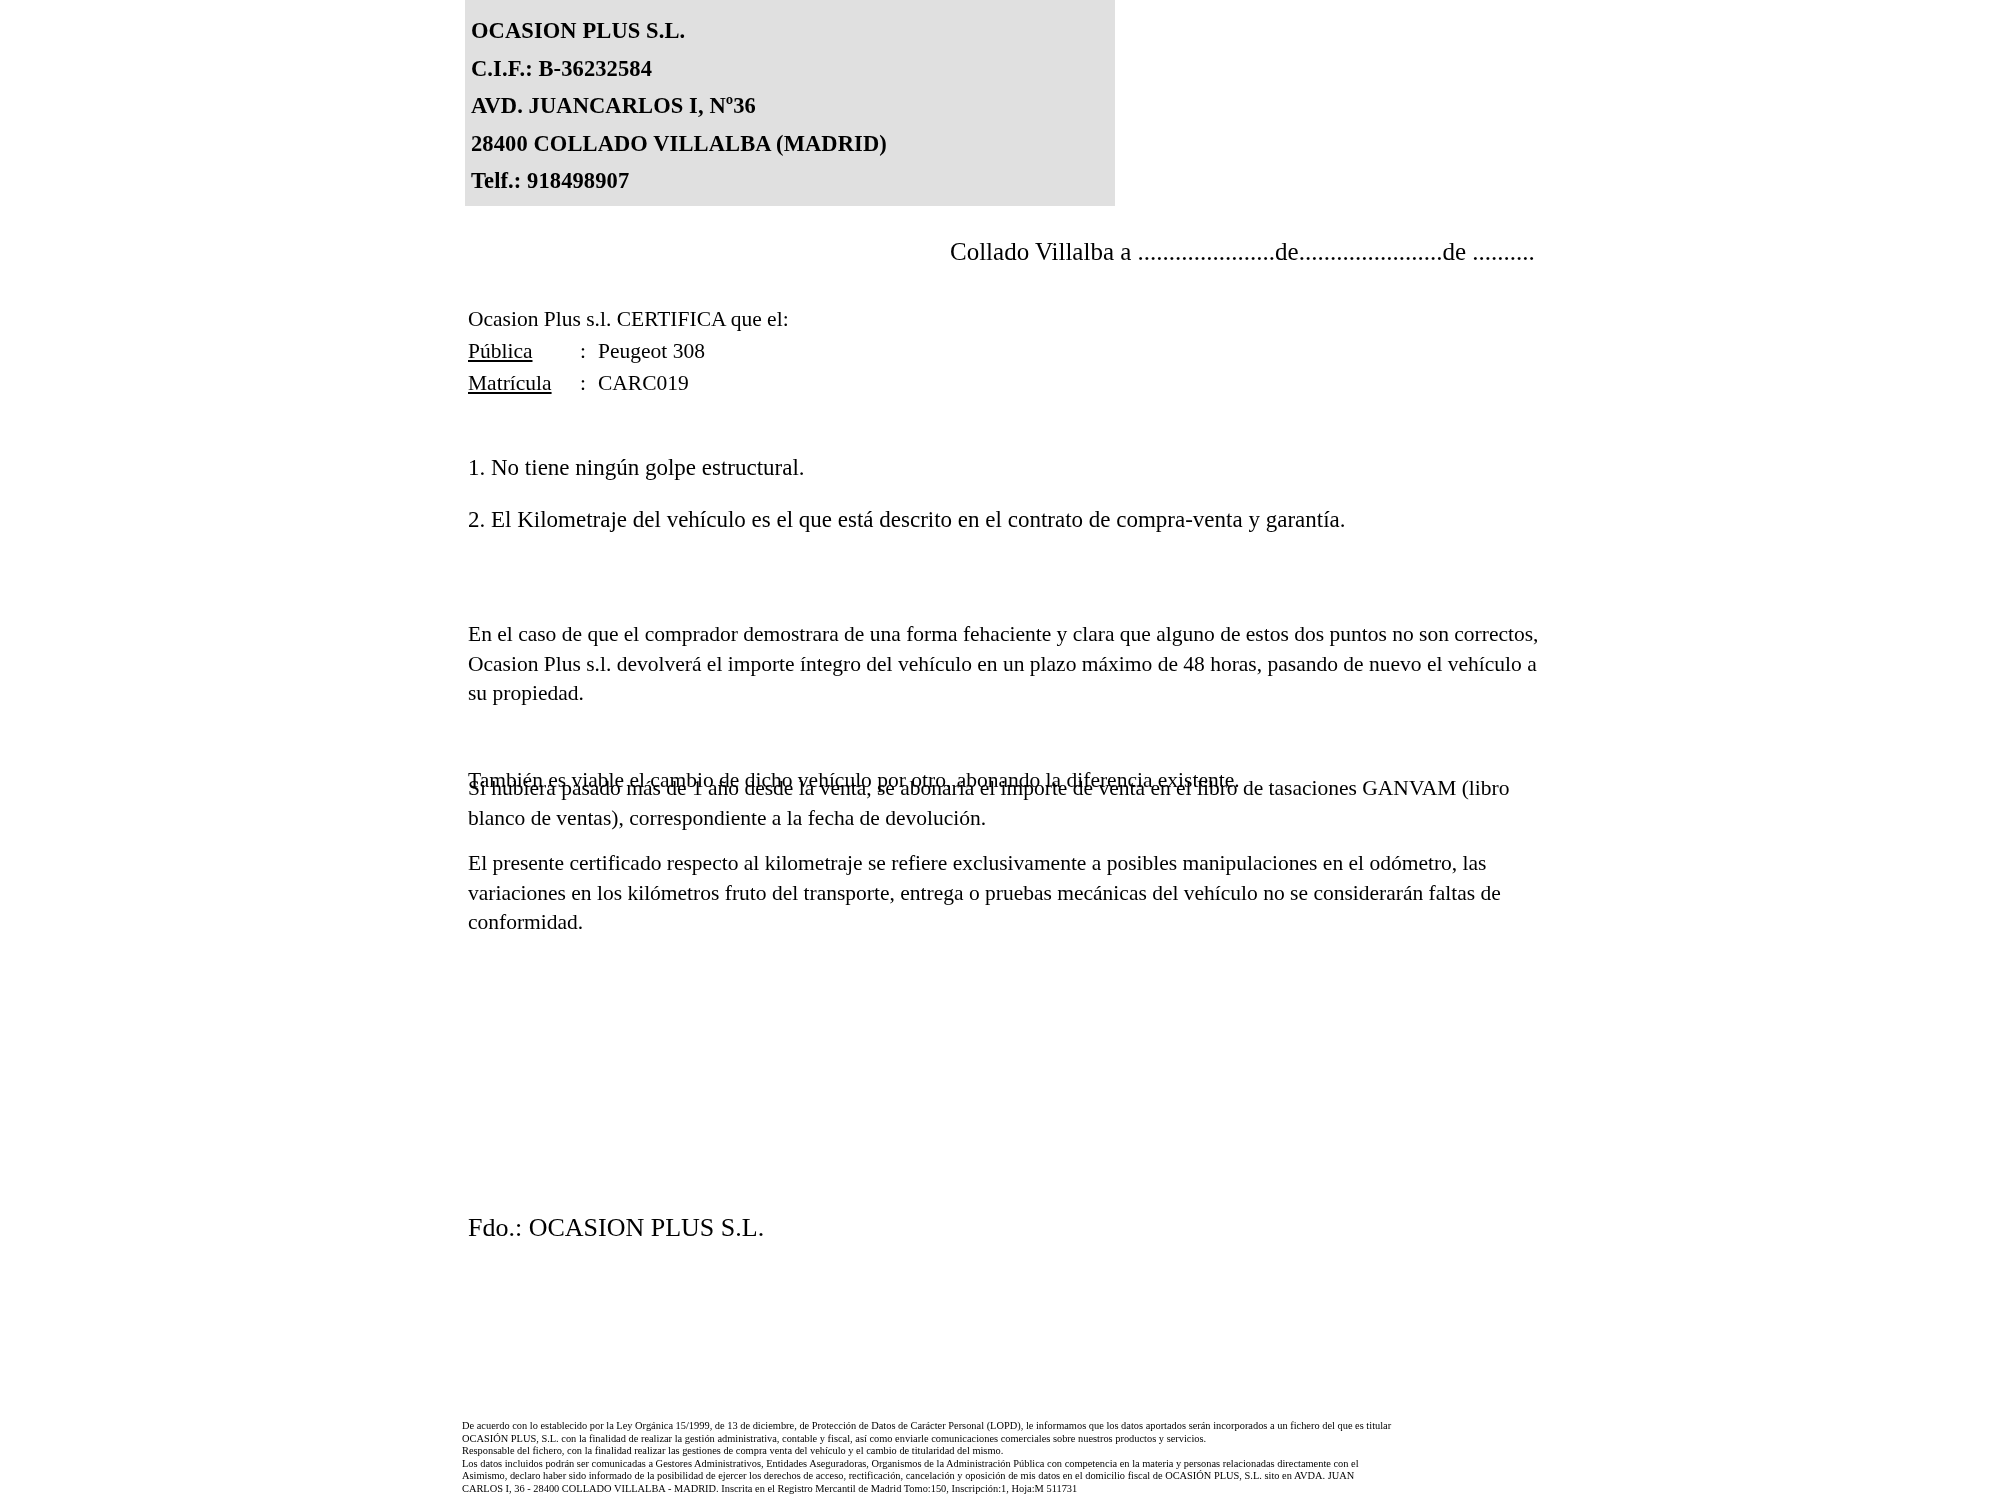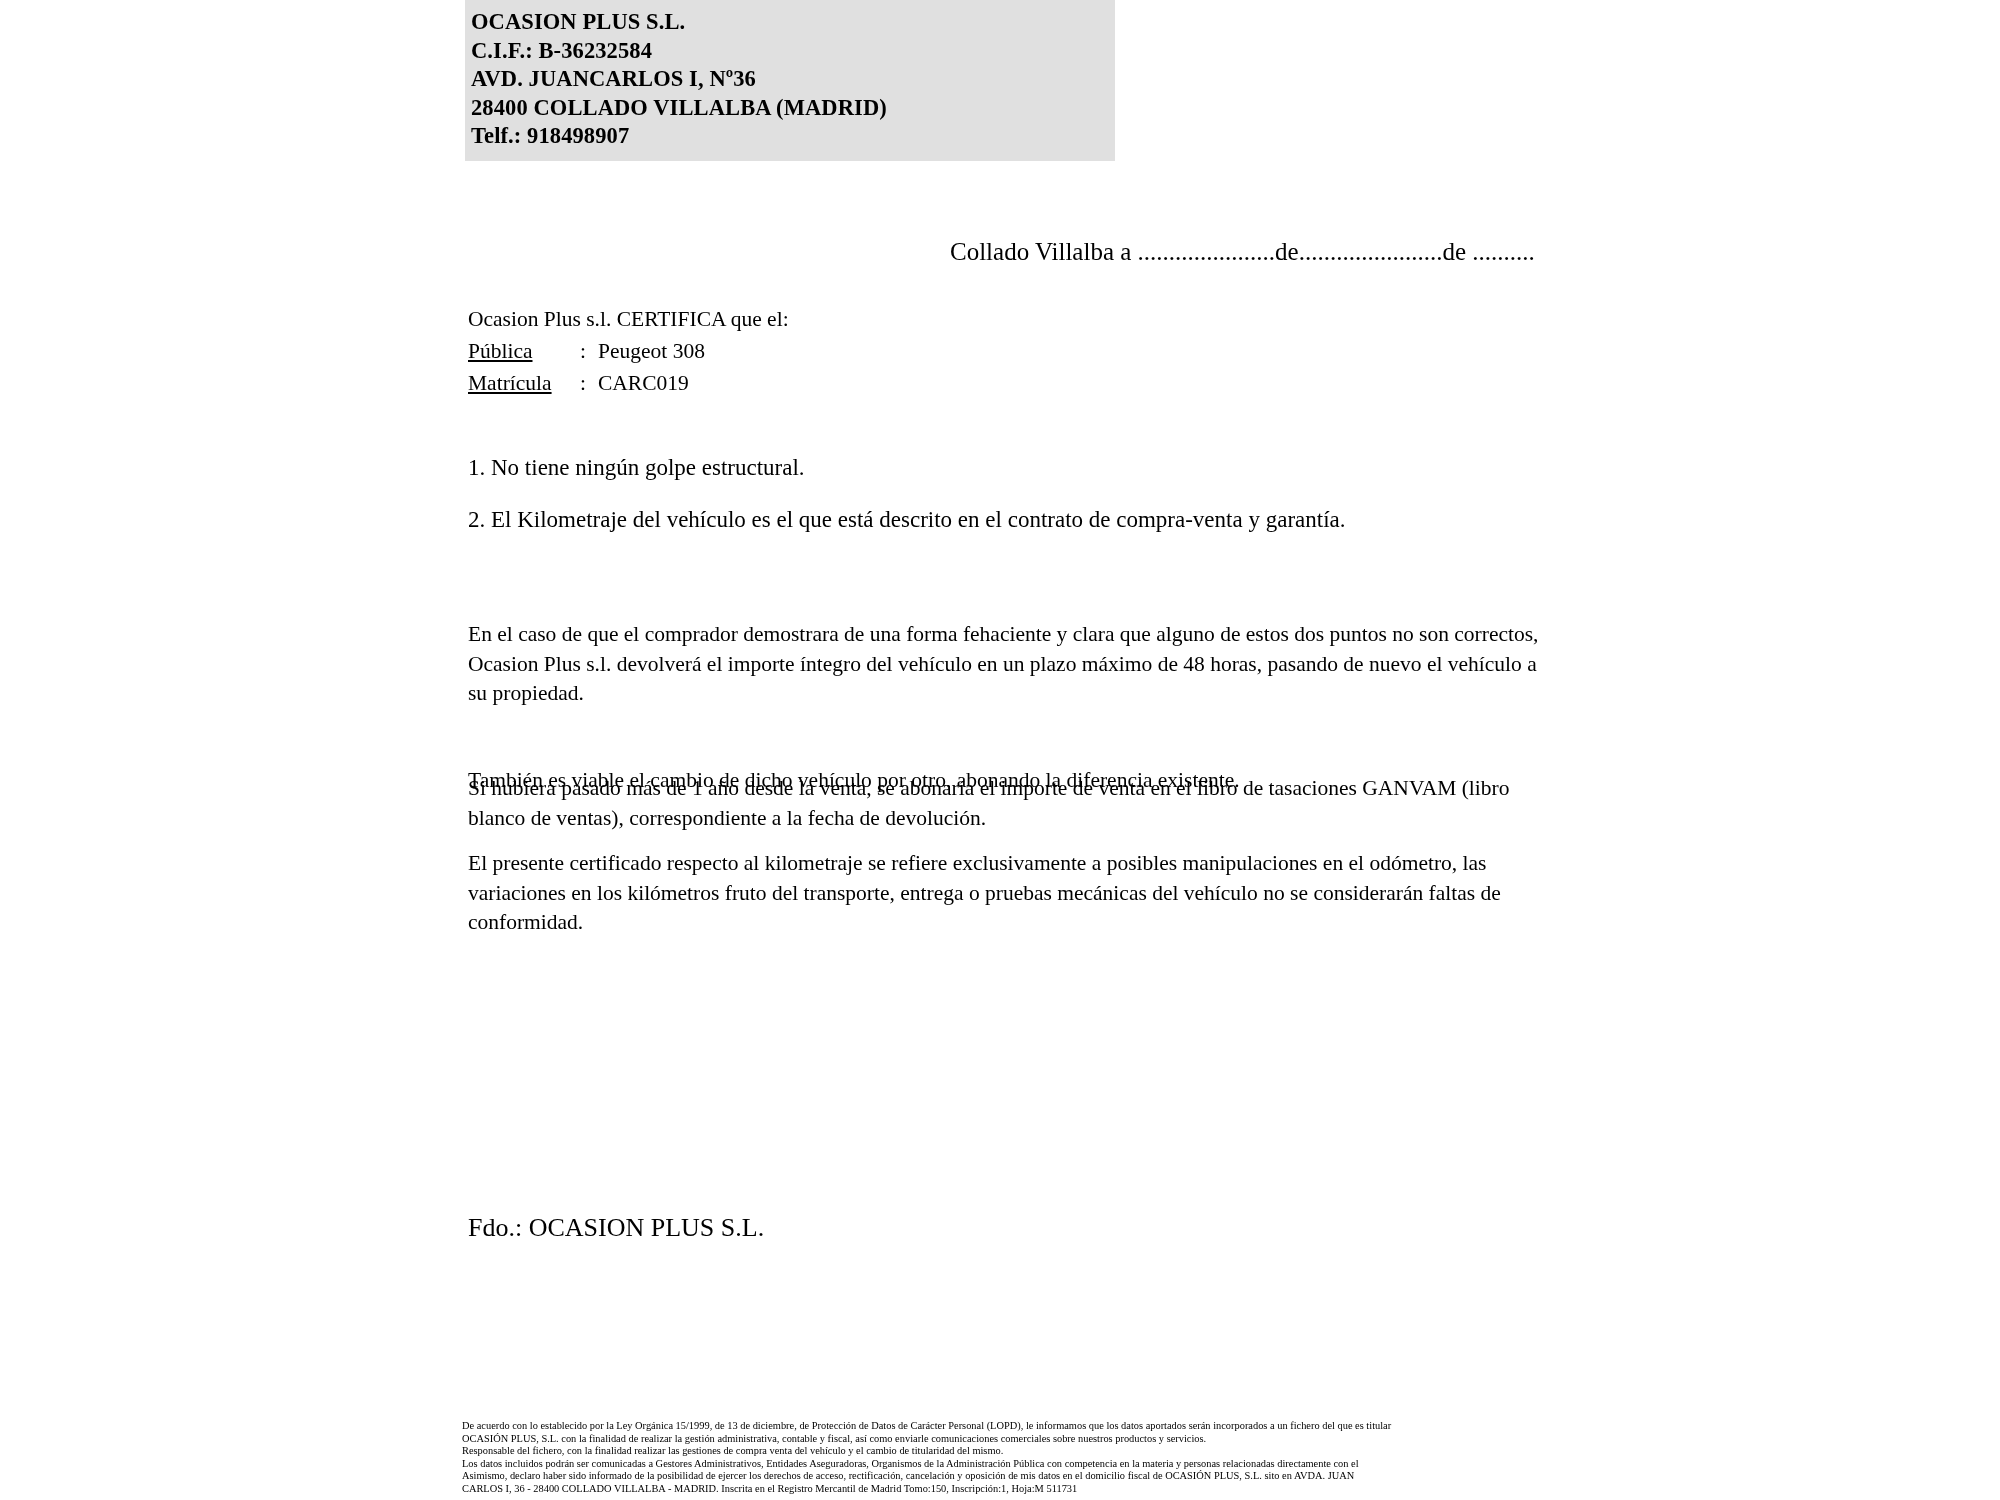--- a/index.html
+++ b/index.html
@@ -33,20 +33,21 @@
     padding: 8px 0 10px 6px;
     background: #e0e0e0;
     box-sizing: border-box;
   }
   .letterhead .line {
     font-weight: bold;
     font-size: 22.5px;
     line-height: 28.5px;
     letter-spacing: 0.1px;
     white-space: nowrap;
+    margin-top: 9px;
   }
 
   
   .dateline {
     position: absolute;
     left: 950px;
     top: 238px;
     font-size: 25px;
     white-space: nowrap;
   }

